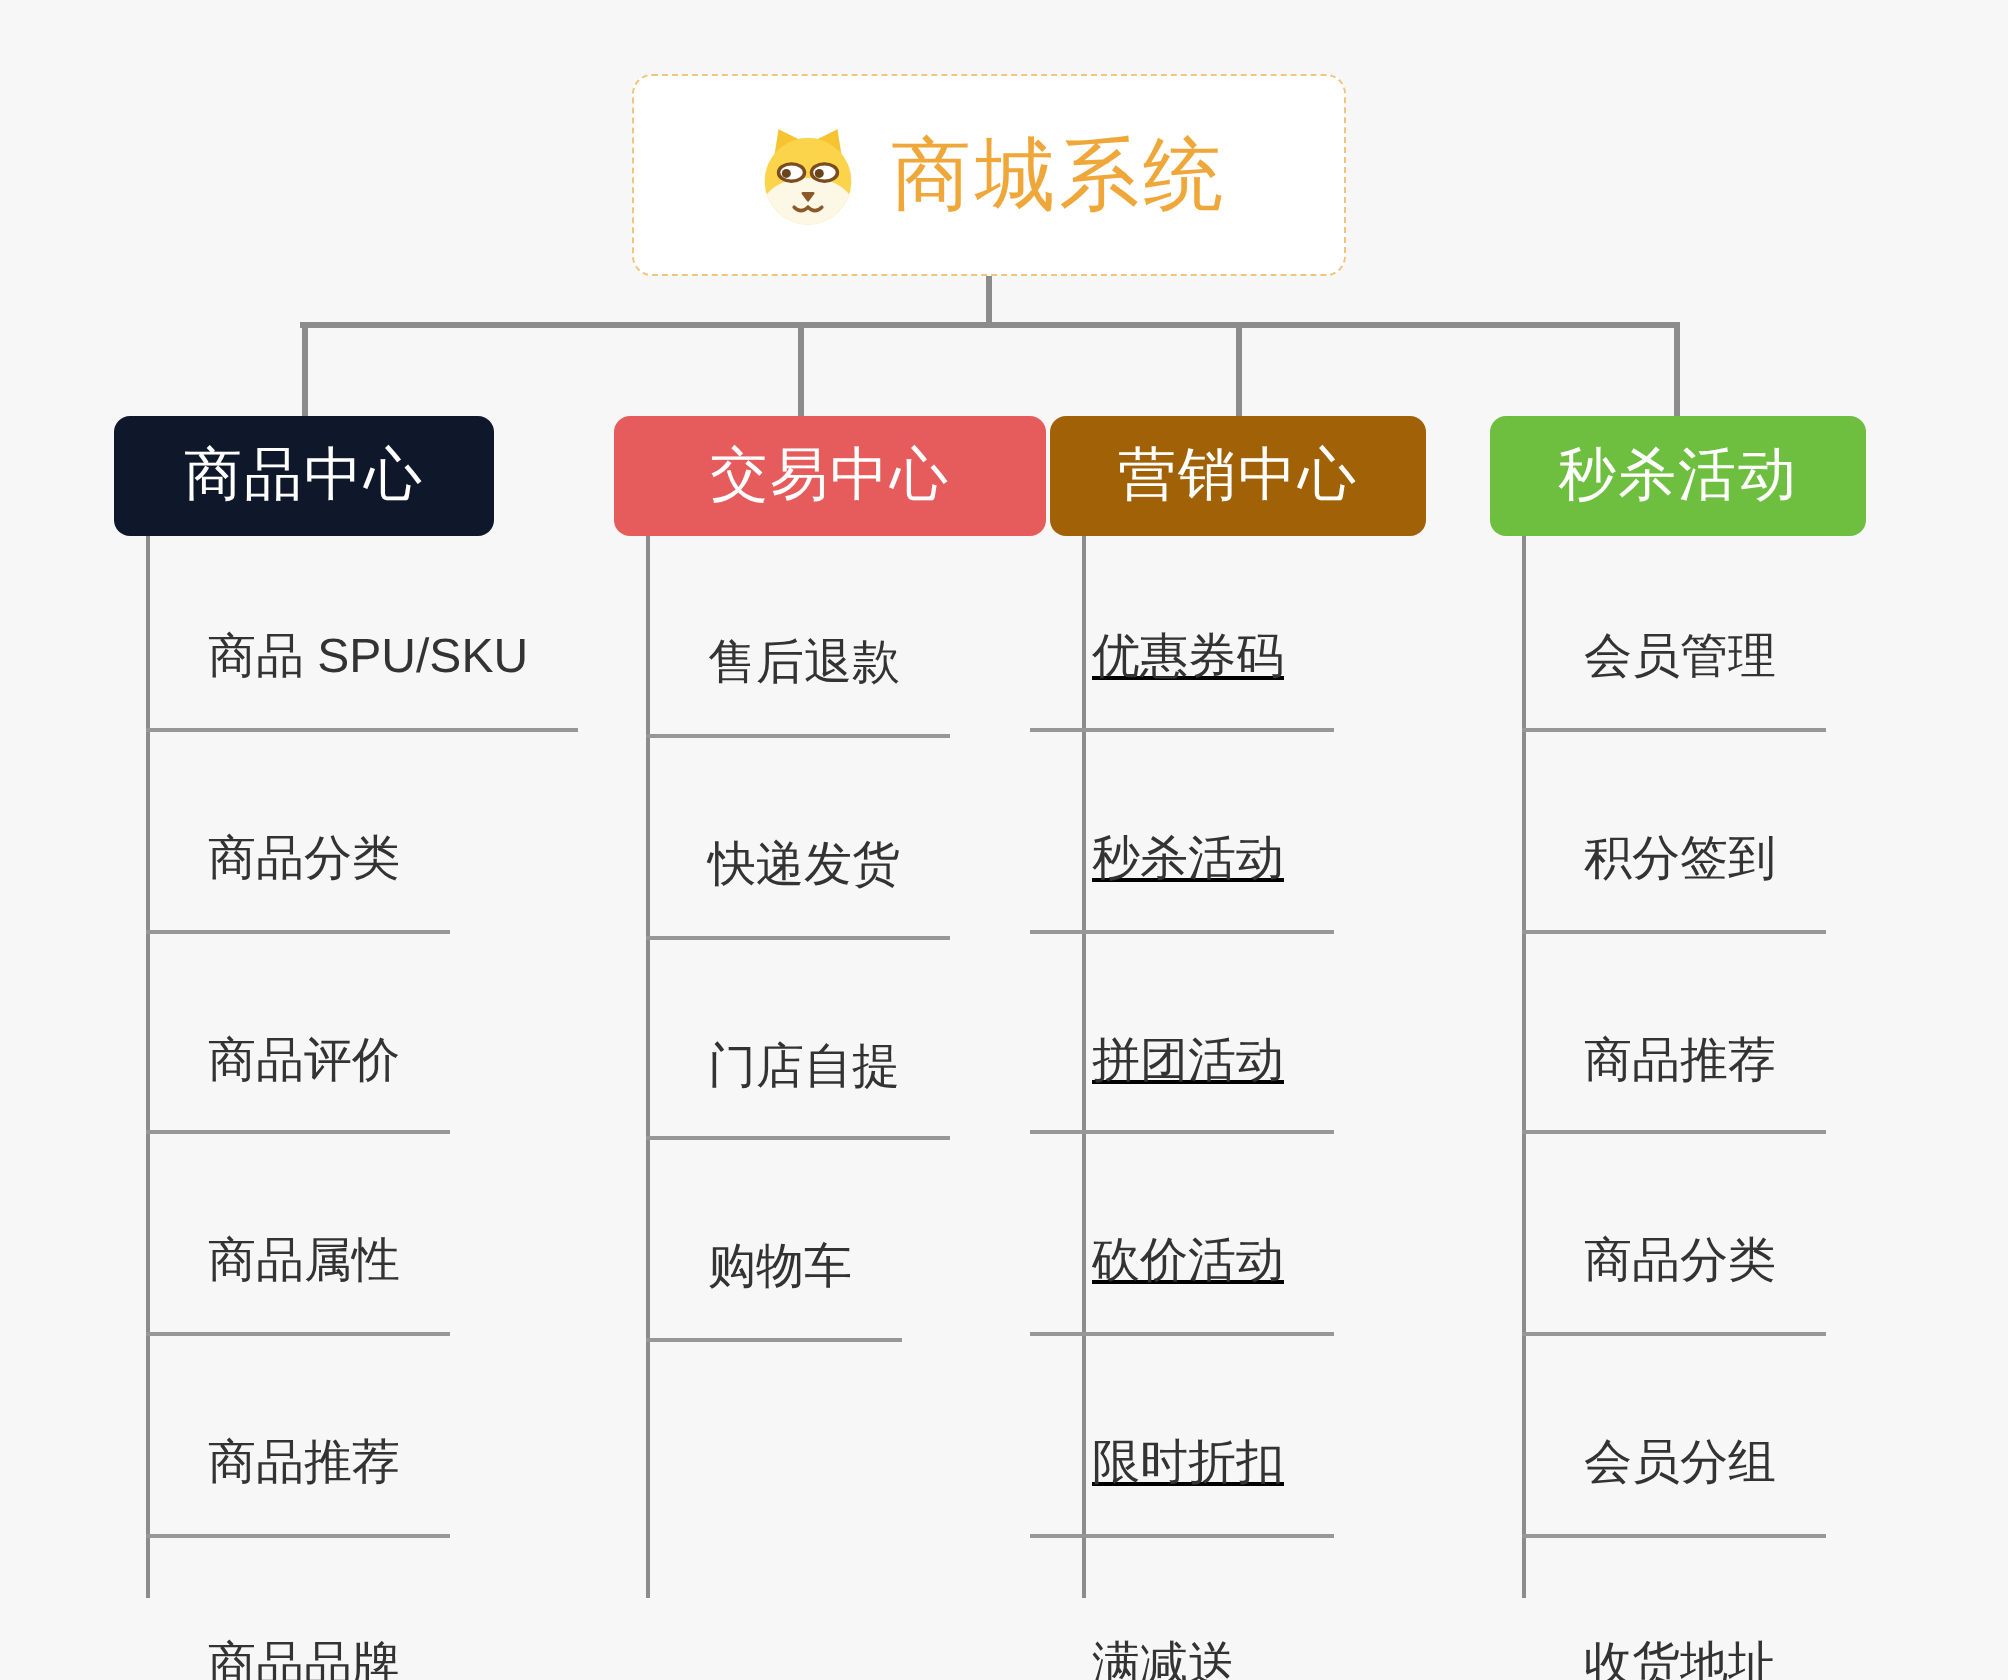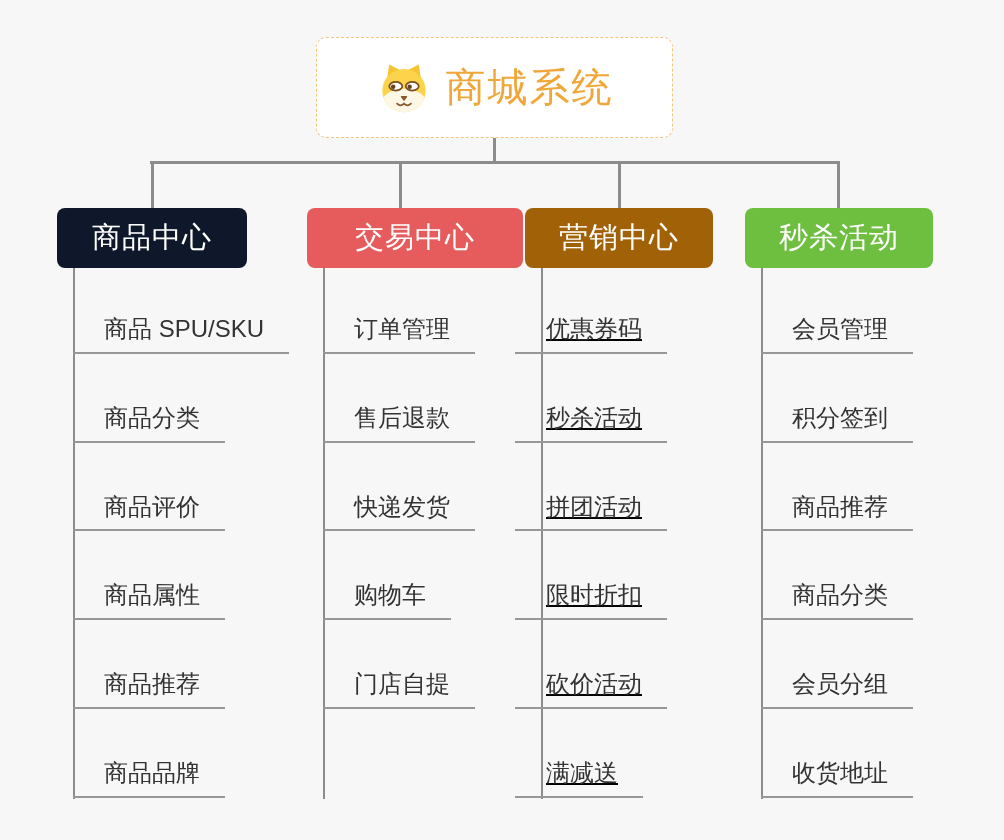--- a/index.html
+++ b/index.html
@@ -64,21 +64,21 @@
     display: flex;
     flex-direction: column;
     align-items: flex-start;
   }
   .leaf-item {
     box-sizing: border-box;
     font-size: 24px;
     line-height: 1.2;
     color: #333333;
     white-space: nowrap;
-    padding: 0 25px 8px 31px;
+    padding: 0 25px 20px 31px;
     border-bottom: 2px solid #979797;
     margin-top: 50px;
   }
   .leaf-item.first { margin-top: 47px; }
 </style>
 </head>
 <body>
 
 <div id="canvas">
 
@@ -125,37 +125,36 @@
         <div class="leaf-item">商品属性</div>
         <div class="leaf-item">商品推荐</div>
         <div class="leaf-item">商品品牌</div>
       </div>
       <div class="line" style="left: 399px; top: 161px; width: 3px; height: 47px;"></div>
       <div class="branch-node" style="left: 307px; width: 216px; background: rgb(230, 92, 92);">
         <span>交易中心</span>
       </div>
       <div class="line" style="left: 323px; top: 268px; width: 2px; height: 531px;"></div>
       <div class="leaf-column" style="left: 323px;">
-        <div class="leaf-item first">订单管理</div>
         <div class="leaf-item">售后退款</div>
         <div class="leaf-item">快递发货</div>
+        <div class="leaf-item">门店自提</div>
         <div class="leaf-item">购物车</div>
-        <div class="leaf-item">门店自提</div>
       </div>
       <div class="line" style="left: 618px; top: 161px; width: 3px; height: 47px;"></div>
       <div class="branch-node" style="left: 525px; width: 188px; background: #a16207;">
         <span>营销中心</span>
       </div>
       <div class="line" style="left: 541px; top: 268px; width: 2px; height: 531px;"></div>
       <div class="leaf-column" style="left: 515px; text-decoration: underline;">
         <div class="leaf-item first">优惠券码</div>
         <div class="leaf-item">秒杀活动</div>
         <div class="leaf-item">拼团活动</div>
+        <div class="leaf-item">砍价活动</div>
         <div class="leaf-item">限时折扣</div>
-        <div class="leaf-item">砍价活动</div>
         <div class="leaf-item">满减送</div>
       </div>
       <div class="line" style="left: 837px; top: 161px; width: 3px; height: 47px;"></div>
       <div class="branch-node" style="left: 745px; width: 188px; background: rgb(110, 190, 64);">
         <span>秒杀活动</span>
       </div>
       <div class="line" style="left: 761px; top: 268px; width: 2px; height: 531px;"></div>
       <div class="leaf-column" style="left: 761px;">
         <div class="leaf-item first">会员管理</div>
         <div class="leaf-item">积分签到</div>

